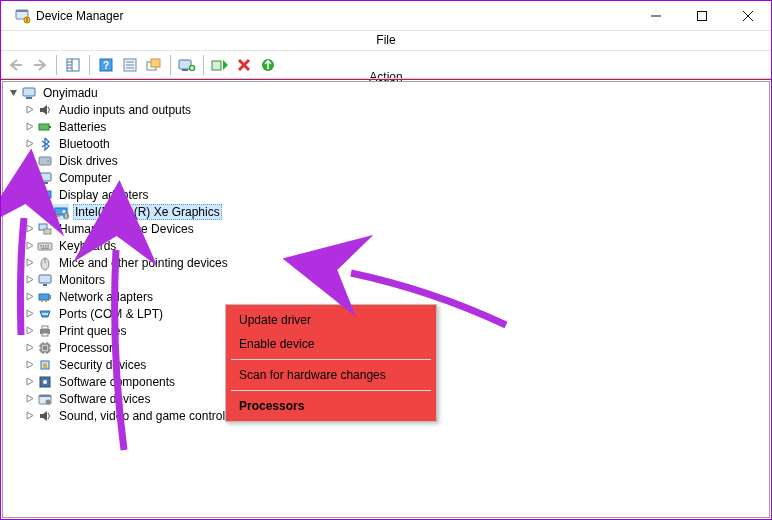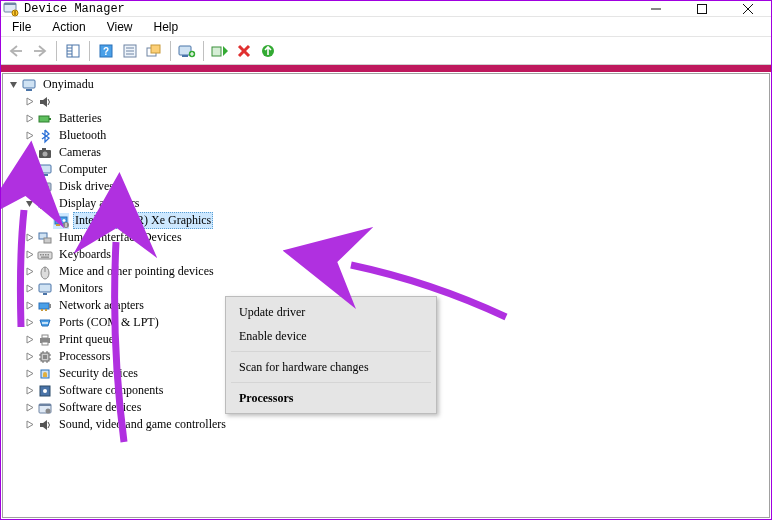--- a/index.html
+++ b/index.html
@@ -13,44 +13,44 @@
     background:#fff;
   }
   .window {
     width:772px; height:520px;
     border:1px solid #a000e0;
     display:flex; flex-direction:column;
     position:relative;
   }
   
   .titlebar {
-    height:16px;
+    height:30px;
     display:flex; align-items:center;
     border-bottom:1px solid #e5e5e5;
-    padding-left:2px;
-    font-family:Liberation Mono, monospace;
+    padding-left:14px;
   }
   .titlebar .appicon { width:16px; height:16px; margin-right:5px; display:flex; align-items:center; justify-content:center;}
   .titlebar .title { font-size:12px; flex:0 0 auto;}
   .titlebar .spacer { flex:1; }
   .winbtn {
     width:46px; height:30px;
     display:flex; align-items:center; justify-content:center;
     font-family: "Segoe MDL2 Assets", sans-serif;
     font-size:10px;
     color:#111;
   }
   .winbtn svg { pointer-events:none;}
   
   .menubar {
     height:20px;
     display:flex; align-items:center;
     padding: 0 4px;
-    gap:7px;
+    gap:19px;
     border-bottom:1px solid #e5e5e5;
+    flex-direction:column;
   }
   .menuitem { padding:2px 7px; }
   
   .toolbar {
     height:28px;
     display:flex; align-items:center;
     padding:0 4px;
     gap:2px;
     border-bottom:1px solid #d0d0d0;
   }
@@ -59,23 +59,22 @@
     display:flex; align-items:center; justify-content:center;
     border:1px solid transparent;
   }
   .tb-btn.disabled { opacity:0.45;}
   .tb-sep {
     width:1px; height:20px; background:#c0c0c0; margin:0 3px;
   }
   
   .client {
     flex:1; position:relative;
-    border-top:7px solid #be185d;
+    border-top:1px solid #be185d;
     overflow:hidden;
-    font-family:Liberation Serif, serif;
   }
   .tree {
     position:absolute; inset:1px;
     border:1px solid #a0a0a0;
     background:#fff;
     overflow:hidden;
     padding-top:2px;
   }
   .node {
     display:flex; align-items:center;
@@ -105,21 +104,21 @@
     border:1px dotted #5a9fd4;
     padding:0 1px;
   }
   .node.selected .icon { background:#cde8ff; }
 
   
   .context-menu {
     position:absolute;
     left:224px; top:224px;
     width:212px;
-    background:#e5e5e5;
+    background:#ef4444;
     border:1px solid #bcbcbc;
     box-shadow:2px 2px 4px rgba(0,0,0,0.25);
     padding:3px;
     z-index:10;
   }
   .cm-item {
     height:24px;
     display:flex; align-items:center;
     padding-left:10px;
     font-size:12px;
@@ -274,20 +273,21 @@
             <svg width="9" height="9">
               <path d="M2 1 L8 4.5 L2 8 Z" fill="none" stroke="#888"></path>
             </svg>
           </span>
         <span class="icon">
             <svg width="16" height="16">
               <path d="M3 6 H6 L10 3 V13 L6 10 H3 Z" fill="#555"></path>
               <path d="M11 5 Q14 8 11 11" fill="none" stroke="#555"></path>
             </svg>
           </span>
+        <span class="label">Audio inputs and outputs</span>
       </div>
       <div class="node depth1">
         <span class="toggle">
             <svg width="9" height="9">
               <path d="M2 1 L8 4.5 L2 8 Z" fill="none" stroke="#888"></path>
             </svg>
           </span>
         <span class="icon">
             <svg width="16" height="16">
               <rect x="2" y="5" width="10" height="6" fill="#5fbf5f" stroke="#2f7f2f"></rect>
@@ -310,54 +310,39 @@
         <span class="label">Bluetooth</span>
       </div>
       <div class="node depth1">
         <span class="toggle">
             <svg width="9" height="9">
               <path d="M2 1 L8 4.5 L2 8 Z" fill="none" stroke="#888"></path>
             </svg>
           </span>
         <span class="icon">
             <svg width="16" height="16">
-              <rect x="2" y="5" width="12" height="8" rx="1" fill="#555"></rect>
-              <circle cx="8" cy="9" r="2.5" fill="#aaa"></circle>
-              <rect x="5" y="3" width="4" height="2" fill="#555"></rect>
-            </svg>
-          </span>
-        <span class="label">Cameras</span>
+              <rect x="2" y="4" width="12" height="8" rx="1" fill="#b8c4d0" stroke="#6e84a3"></rect>
+              <circle cx="11" cy="8" r="1" fill="#5fbf5f"></circle>
+            </svg>
+          </span>
+        <span class="label">Disk drives</span>
       </div>
       <div class="node depth1">
         <span class="toggle">
             <svg width="9" height="9">
               <path d="M2 1 L8 4.5 L2 8 Z" fill="none" stroke="#888"></path>
             </svg>
           </span>
         <span class="icon">
             <svg width="16" height="16">
               <rect x="2" y="3" width="12" height="8" rx="1" fill="#cfe2f3" stroke="#4a74a8"></rect>
               <rect x="5" y="12" width="6" height="2" fill="#4a74a8"></rect>
             </svg>
           </span>
         <span class="label">Computer</span>
-      </div>
-      <div class="node depth1">
-        <span class="toggle">
-            <svg width="9" height="9">
-              <path d="M2 1 L8 4.5 L2 8 Z" fill="none" stroke="#888"></path>
-            </svg>
-          </span>
-        <span class="icon">
-            <svg width="16" height="16">
-              <rect x="2" y="4" width="12" height="8" rx="1" fill="#b8c4d0" stroke="#6e84a3"></rect>
-              <circle cx="11" cy="8" r="1" fill="#5fbf5f"></circle>
-            </svg>
-          </span>
-        <span class="label">Disk drives</span>
       </div>
 
       <div class="node depth1">
         <span class="toggle">
             <svg width="9" height="9">
               <path d="M1 2 L8 2 L4.5 8 Z" fill="#595959"></path>
             </svg>
           </span>
         <span class="icon">
             <svg width="16" height="16">

